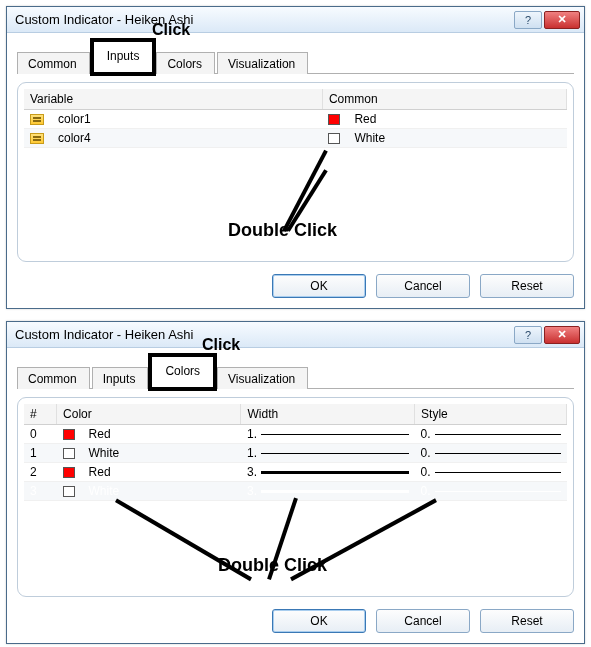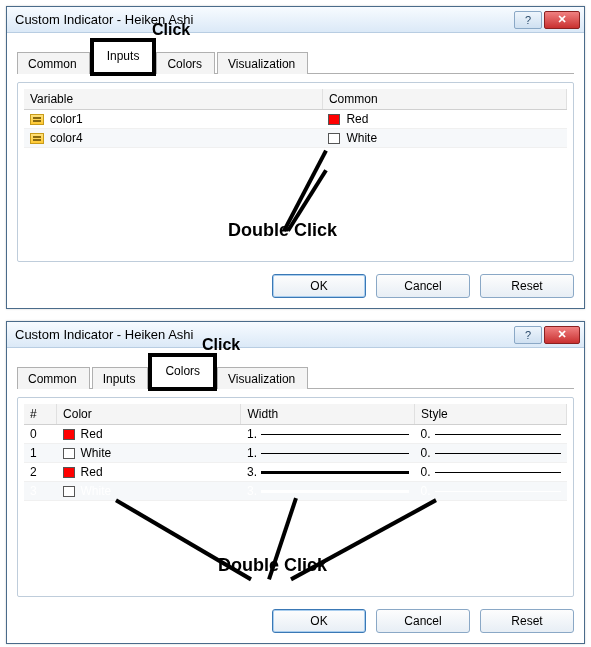--- a/index.html
+++ b/index.html
@@ -77,21 +77,21 @@
     font-weight: normal;
   }
   .annot {
     position: absolute;
     font-weight: bold;
     font-size: 16px;
     color: #000;
   }
   .panel {
     border: 1px solid #bfcddb;
-    border-radius: 2px;
+    border-radius: 9px;
     padding: 6px;
     background: #fff;
     min-height: 180px;
     position: relative;
   }
   table.grid {
     width: 100%;
     border-collapse: collapse;
   }
   table.grid th {
@@ -104,21 +104,21 @@
     border-right: 1px solid #e0e0e0;
     color: #000;
   }
   table.grid td {
     padding: 2px 6px;
     border-bottom: 1px solid #f0f0f0;
     font-size: 12px;
   }
   tr.striped:nth-child(even) td { background: #f6f8fa; }
   tr.sel td { background: #3399ff; color: #fff; }
-  .varcell { display: flex; align-items: center; gap: 6px; }
+  .varcell { display: flex; align-items: center; gap: 14px; }
   .icon-var {
     width: 14px; height: 11px;
     background: linear-gradient(#ffe17a,#ffc933);
     border: 1px solid #c89b1a;
     position: relative;
   }
   .icon-var::after {
     content: ""; position: absolute; left: 2px; top: 2px;
     width: 8px; height: 2px; background: #8a6a10;
     box-shadow: 0 3px 0 #8a6a10;

